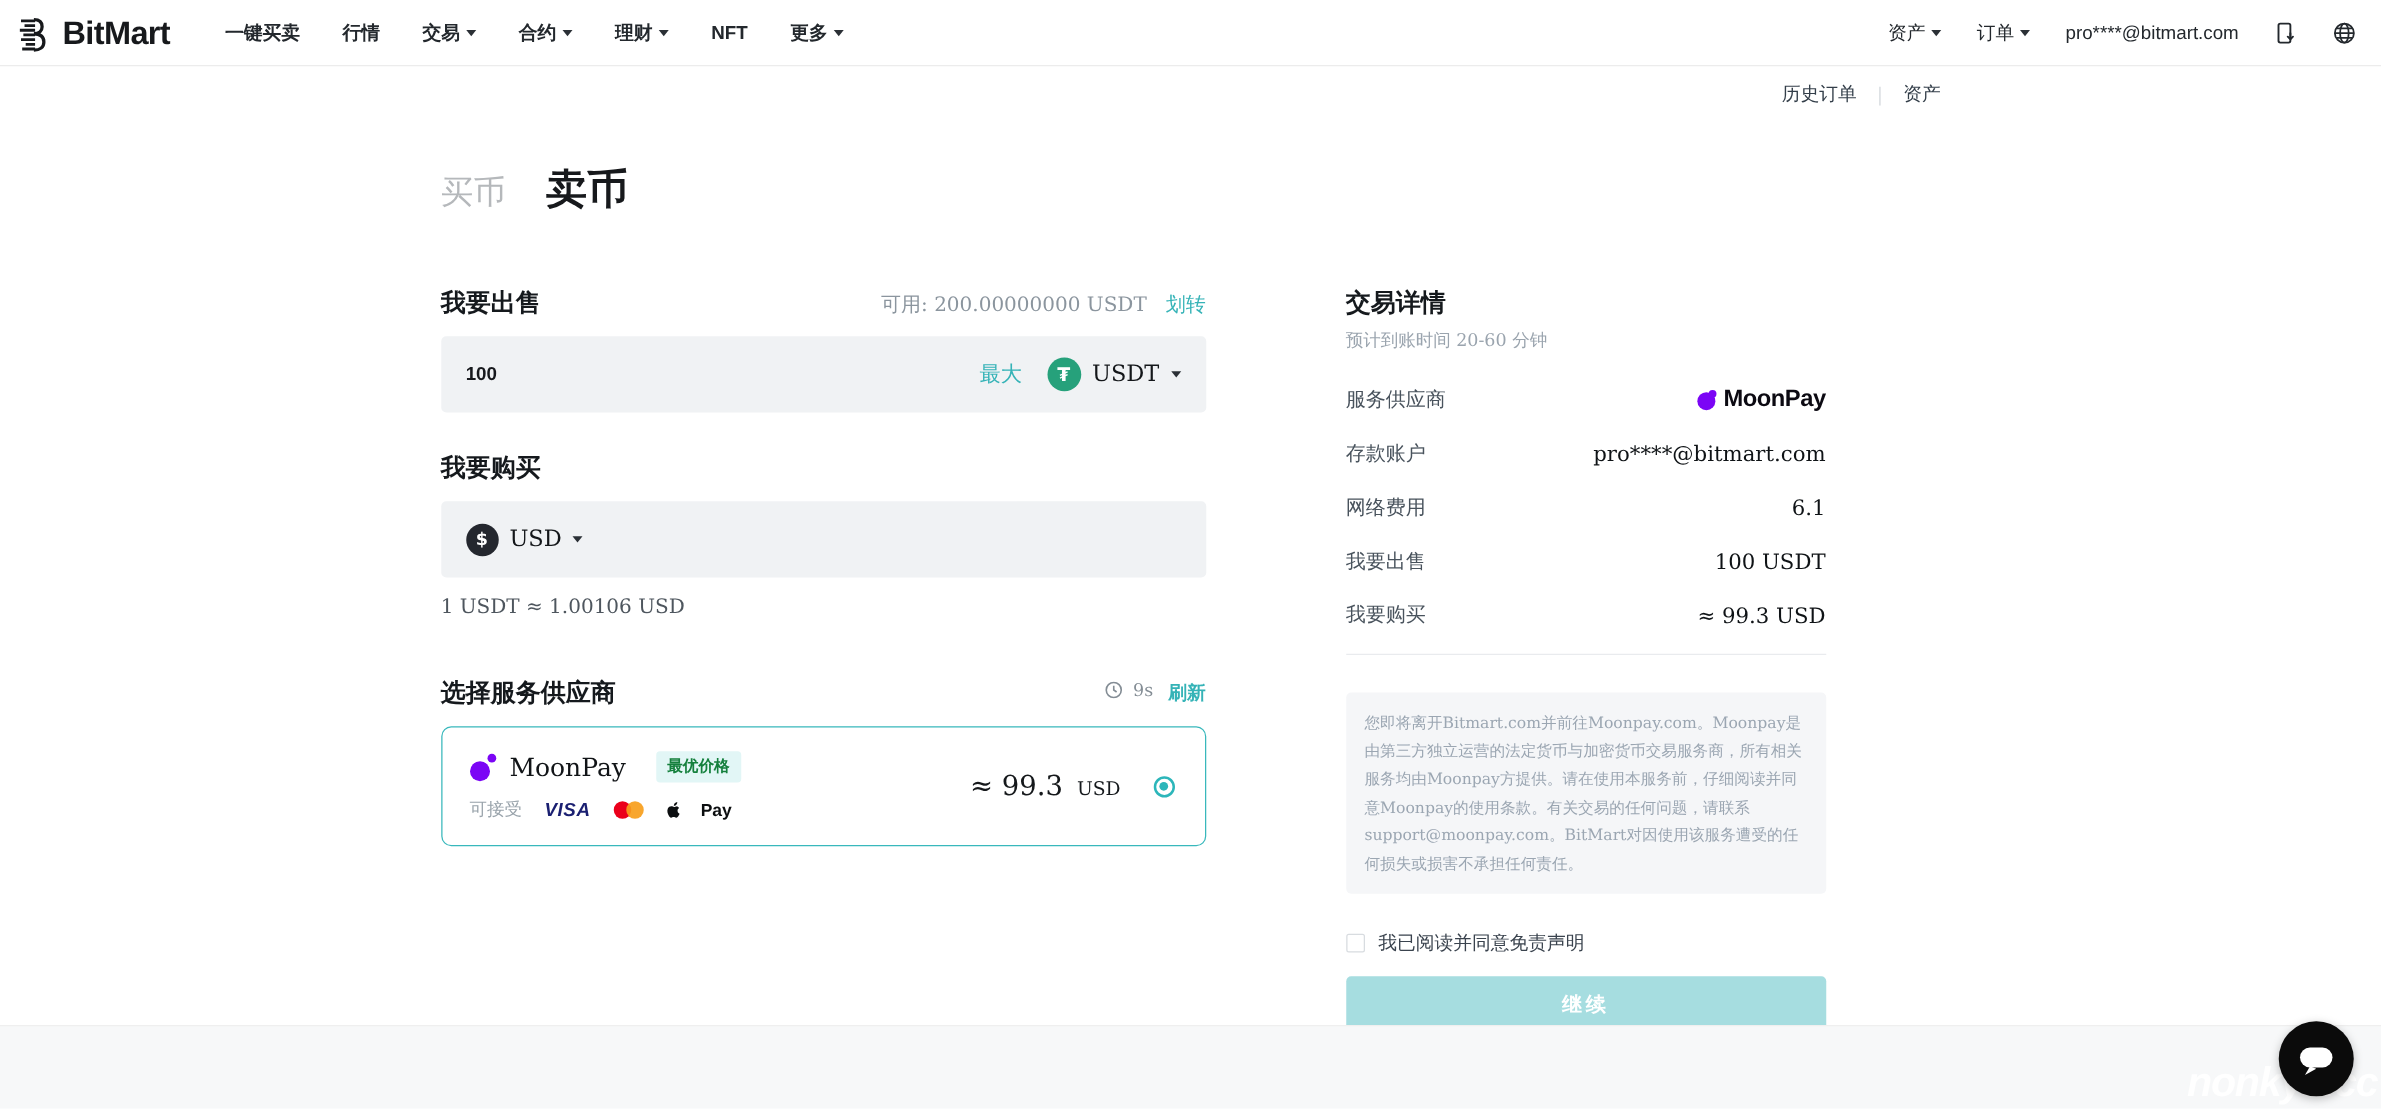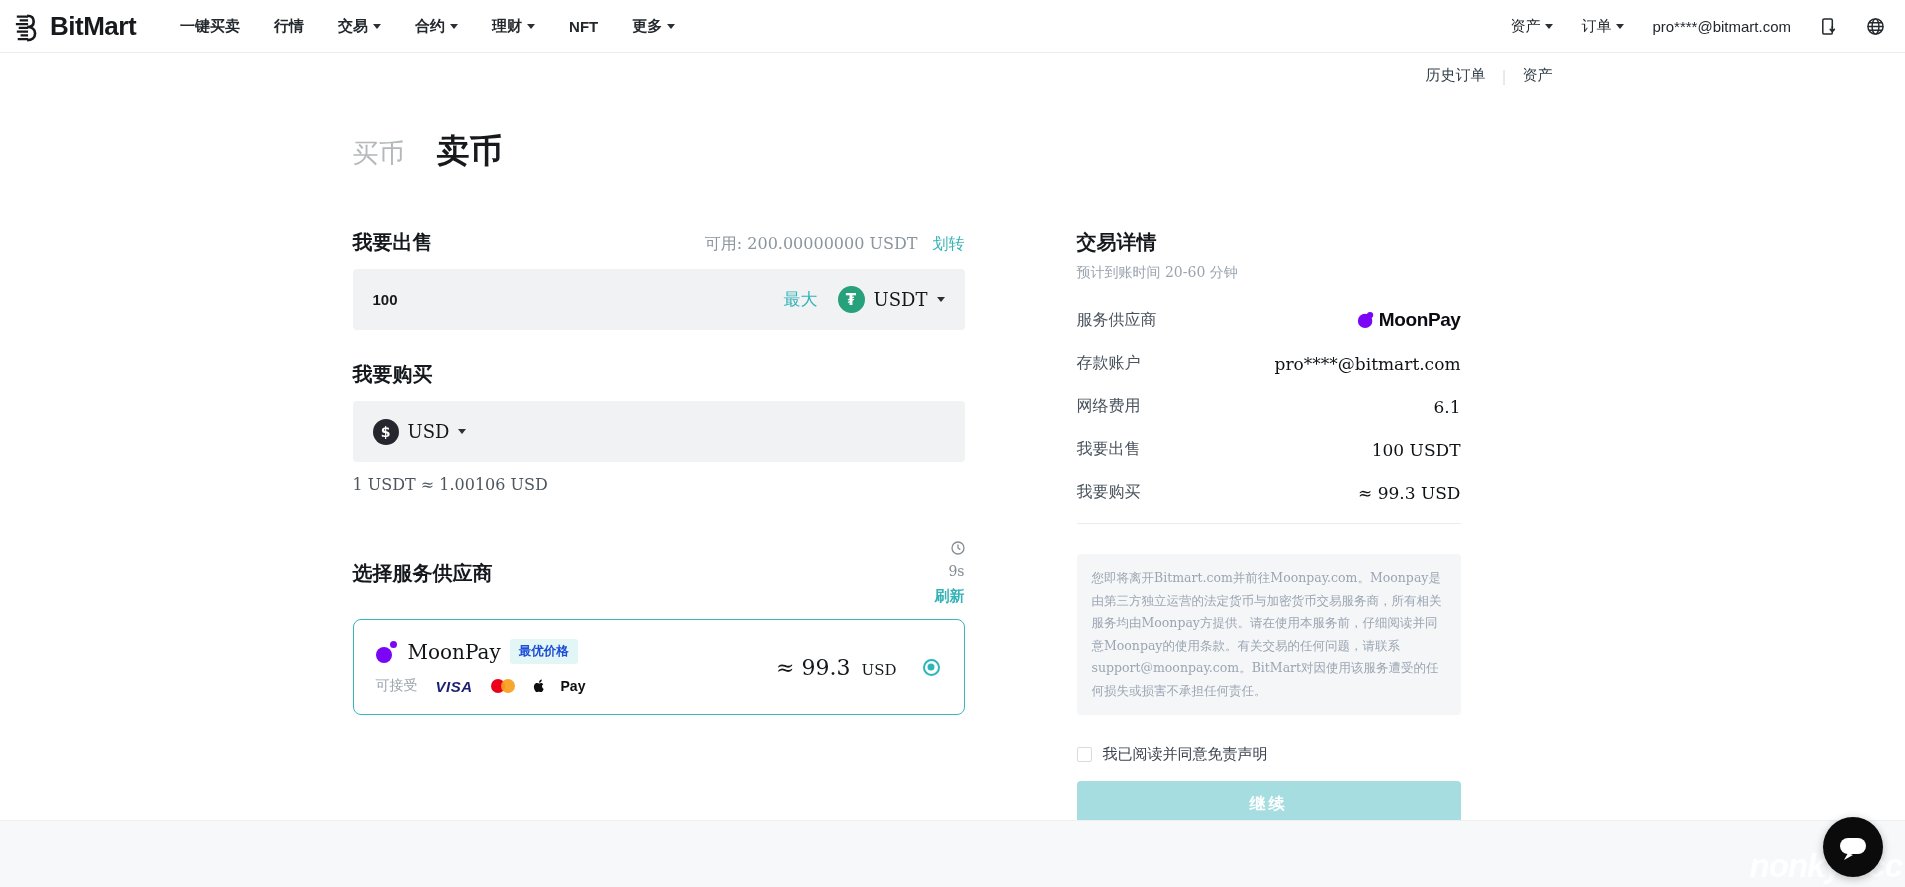--- a/index.html
+++ b/index.html
@@ -54,33 +54,33 @@
   .coin-circle { width:27px; height:27px; border-radius:50%; display:flex; align-items:center;
     justify-content:center; color:#fff; font-family:"DejaVu Sans",sans-serif; font-weight:700; }
   .tether { background:#26a17b; font-size:15px; }
   .usd { background:#24272e; font-size:14px; width:26px; height:26px; }
   .coin-label { font-size:18px; color:#14171a; }
 
   .h2-gap { margin-top:31px; }
   .rate { margin-top:13px; font-size:16px; color:#4e565e; }
 
   .provider-head { margin-top:47px; display:flex; justify-content:space-between; align-items:center; }
-  .ph-right { display:flex; align-items:flex-end; gap:8px; font-size:14px; color:#848d95;flex-direction:column; }
+  .ph-right { display:flex; align-items:flex-start; gap:8px; font-size:14px; color:#848d95; }
   .refresh { font-size:15px; font-weight:700; color:#35b3b7; cursor:pointer; margin-left:4px; }
 
   .provider-card { margin-top:13px; height:96px; border:1.5px solid #38b8bc; border-radius:8px;
     background:#fff; display:flex; justify-content:space-between; align-items:center;
     padding:0 24px 0 22px; cursor:pointer; }
   .pc-left { display:flex; flex-direction:column; gap:13px; }
   .pc-row1 { display:flex; align-items:center; }
   .moon-logo { position:relative; width:22px; height:22px; }
   .moon-big { position:absolute; left:0; bottom:0; width:16px; height:16px; border-radius:50%; background:#7b05f5; }
   .moon-small { position:absolute; right:1px; top:0; width:7px; height:7px; border-radius:50%; background:#7b05f5; }
   .pc-name { font-size:20px; color:#111417; margin-left:10px; }
-  .badge { margin-left:9px; font-size:12.5px; font-weight:700; color:#1d4ed8; background:#e2f6f6;
+  .badge { margin-left:24px; font-size:12.5px; font-weight:700; color:#15803d; background:#e2f6f6;
     padding:4px 9px; border-radius:3px; }
   .pc-row2 { display:flex; align-items:center; gap:18px; }
   .accepts { font-size:14px; color:#99a3ab; }
   .visa { font-family:"Liberation Sans",sans-serif; font-style:italic; font-weight:800;
     color:#1a1f71; font-size:15px; letter-spacing:0.5px; }
   .mc { position:relative; width:24px; height:14px; }
   .mc i { position:absolute; top:0; width:14px; height:14px; border-radius:50%; display:block; }
   .mc .mc-red { left:0; background:#eb001b; }
   .mc .mc-org { right:0; background:#f79e1b; opacity:0.92; }
   .applepay { display:flex; align-items:center; gap:16px; font-family:"Liberation Sans",sans-serif;

